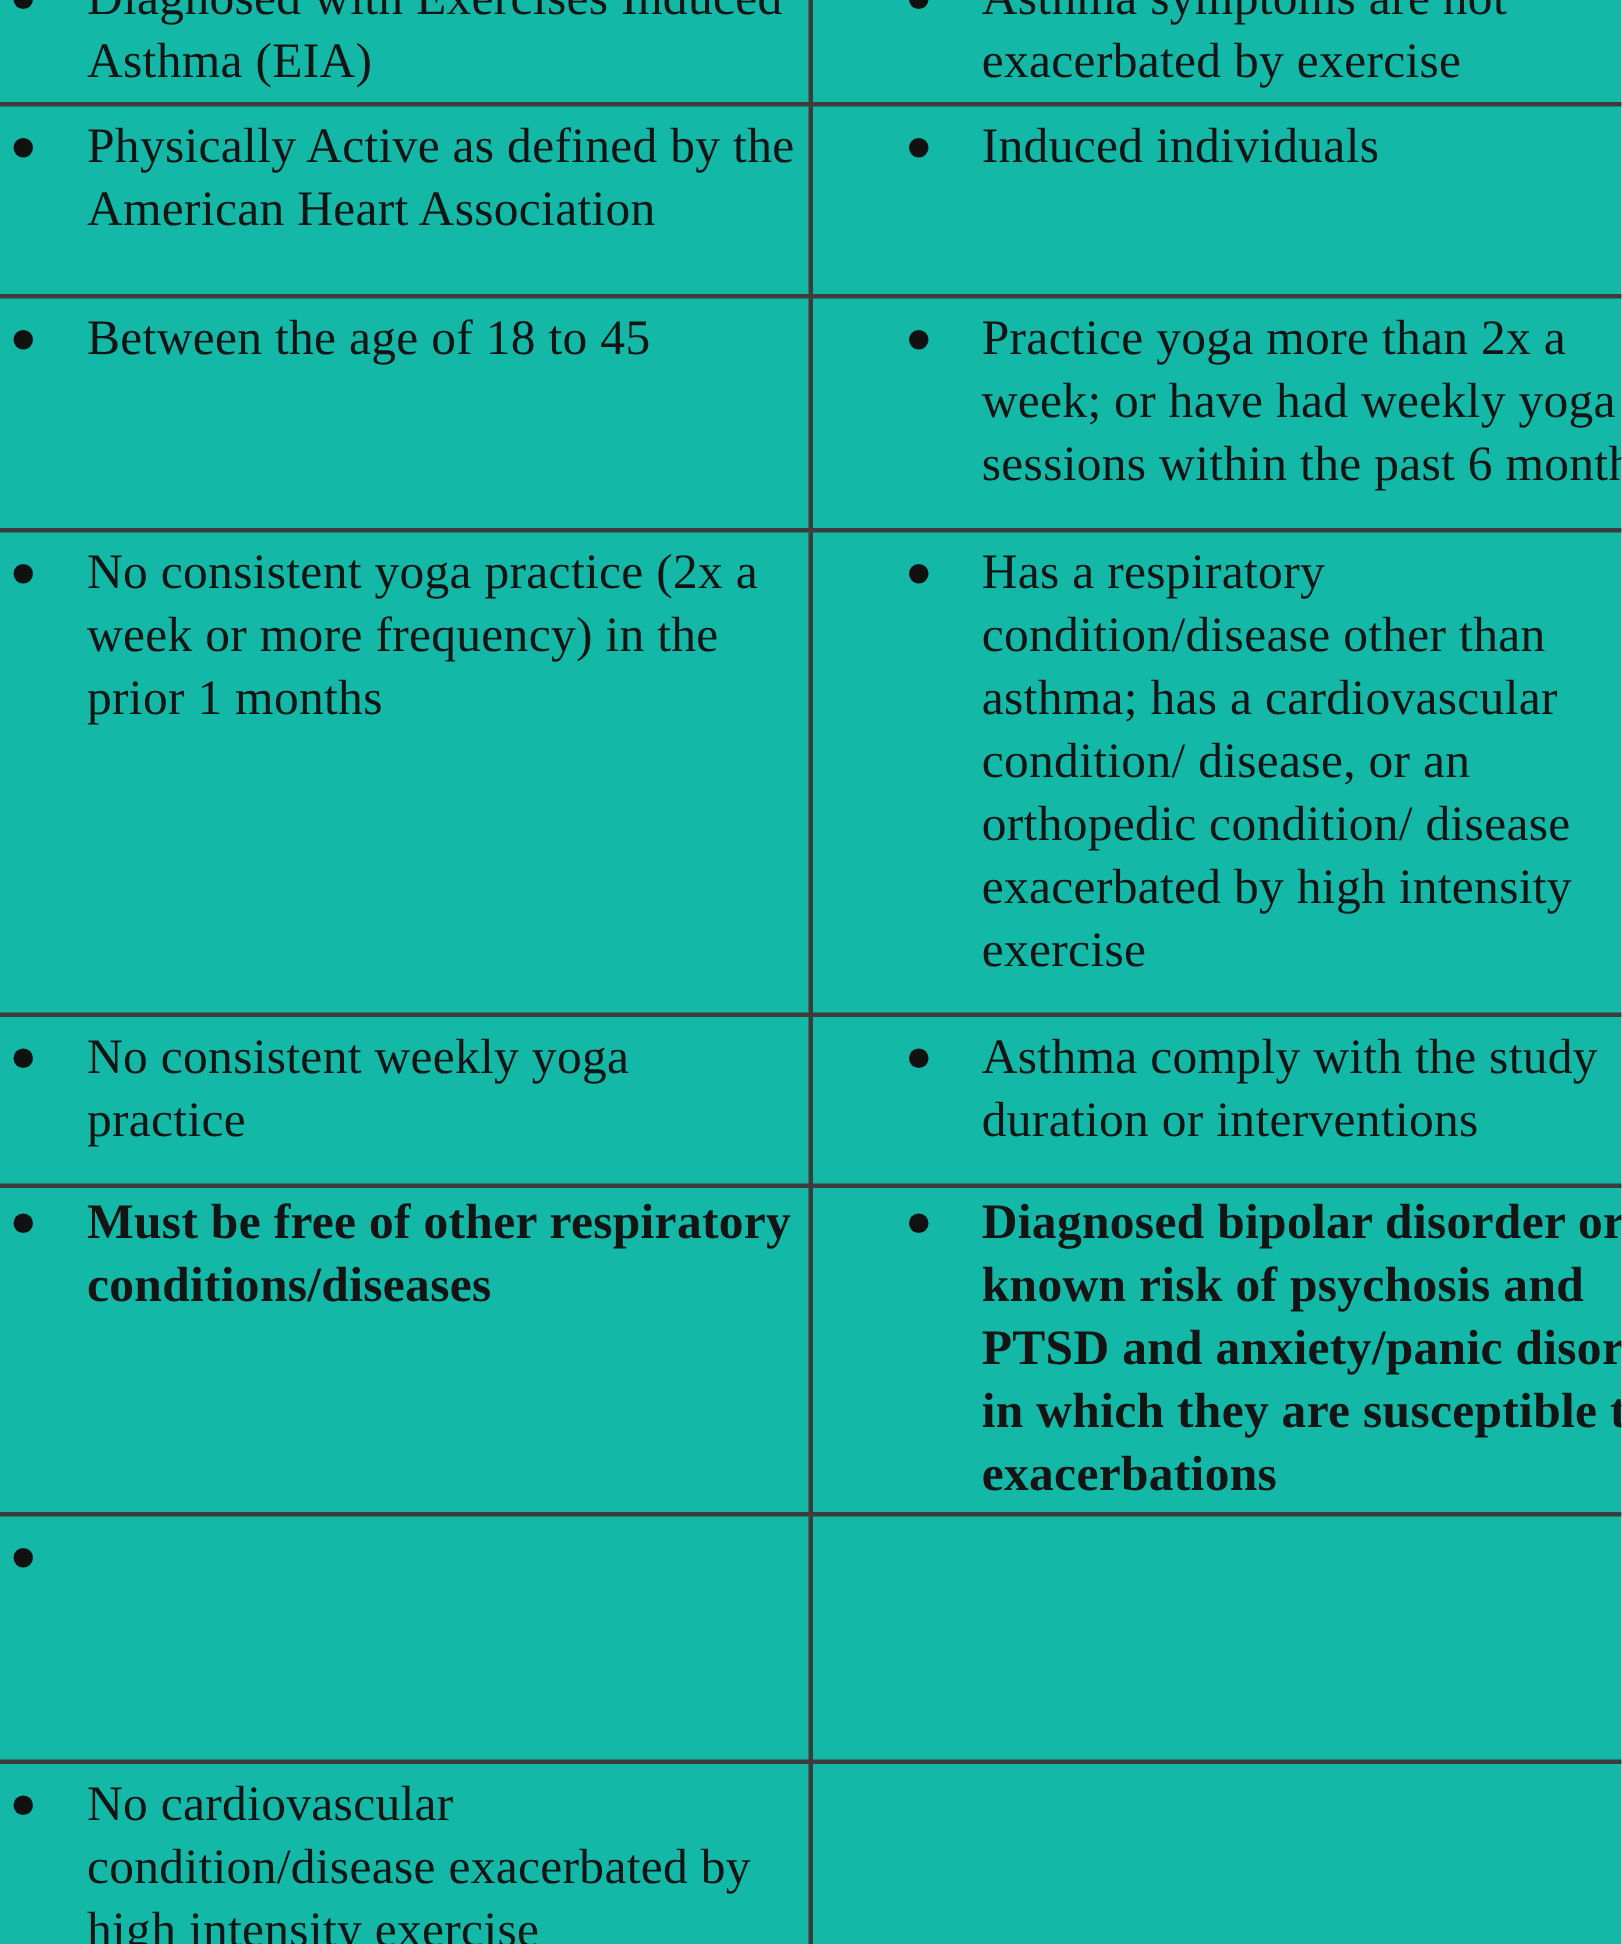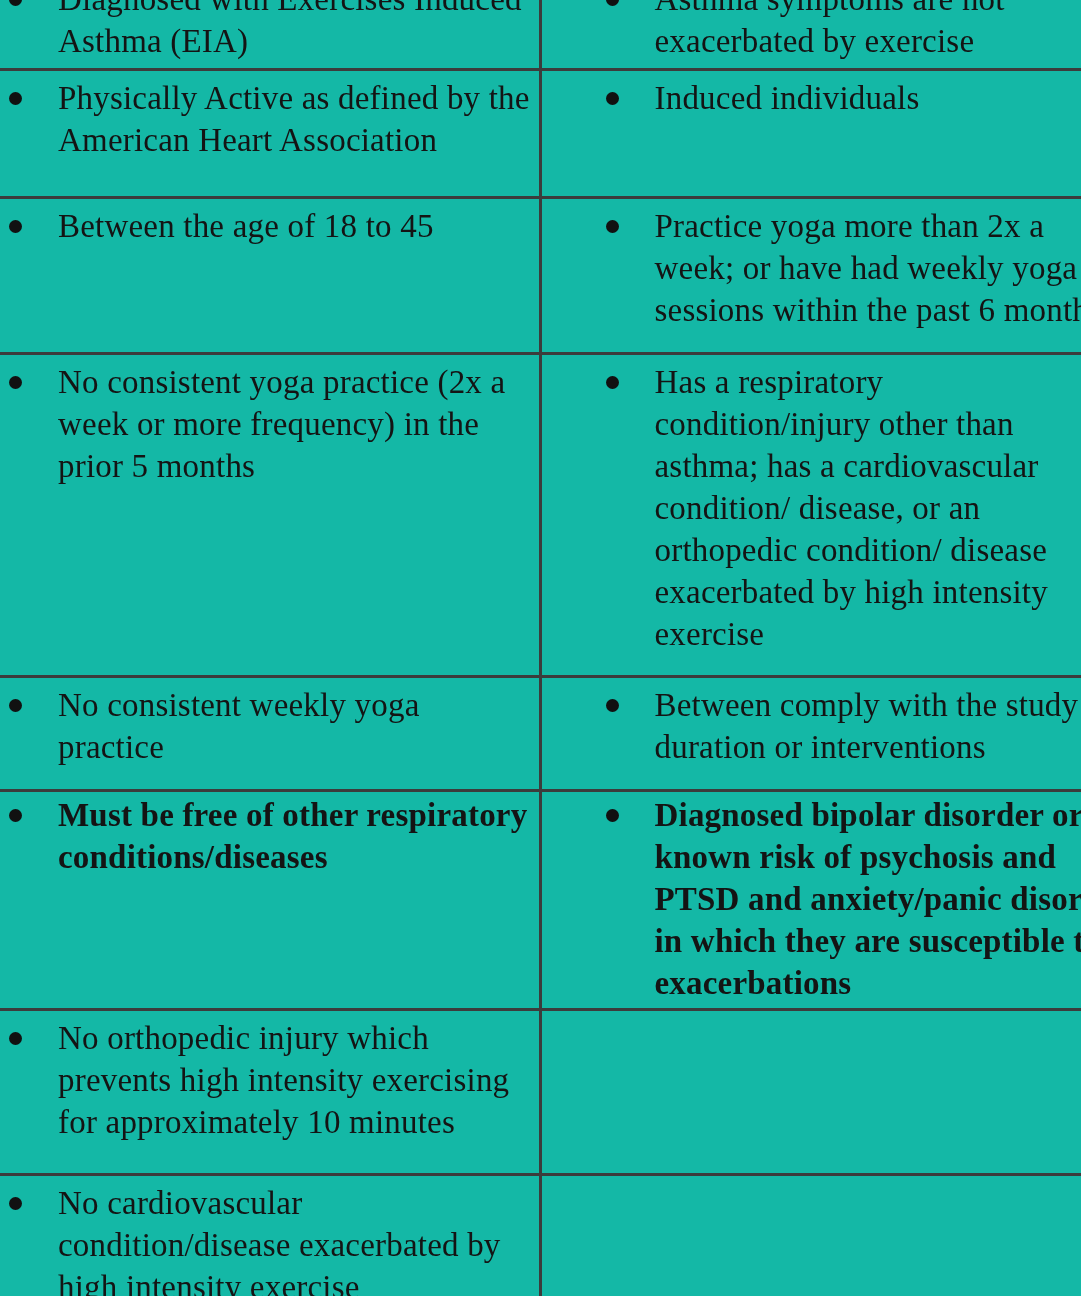--- a/index.html
+++ b/index.html
@@ -126,49 +126,49 @@
         </div>
       </td>
     </tr>
 
     <tr class="r4">
       <td class="left-cell">
         <div class="cell-inner">
           <span class="bullet"></span>
           <span class="criterion">No consistent yoga practice (2x a
 week or more frequency) in the
-prior 5 months</span>
+prior 1 months</span>
         </div>
       </td>
       <td class="right-cell">
         <div class="cell-inner">
           <span class="bullet"></span>
           <span class="criterion">Has a respiratory
-condition/injury other than
+condition/disease other than
 asthma; has a cardiovascular
 condition/ disease, or an
 orthopedic condition/ disease
 exacerbated by high intensity
 exercise</span>
         </div>
       </td>
     </tr>
 
     <tr class="r5">
       <td class="left-cell">
         <div class="cell-inner">
           <span class="bullet"></span>
           <span class="criterion">No consistent weekly yoga
 practice</span>
         </div>
       </td>
       <td class="right-cell">
         <div class="cell-inner">
           <span class="bullet"></span>
-          <span class="criterion">Between comply with the study
+          <span class="criterion">Asthma comply with the study
 duration or interventions</span>
         </div>
       </td>
     </tr>
 
     <tr class="r6">
       <td class="left-cell">
         <div class="cell-inner">
           <span class="bullet"></span>
           <span class="criterion">Must be free of other respiratory
@@ -184,23 +184,20 @@
 in which they are susceptible to
 exacerbations</span>
         </div>
       </td>
     </tr>
 
     <tr class="r7">
       <td class="left-cell">
         <div class="cell-inner">
           <span class="bullet"></span>
-          <span class="criterion">No orthopedic injury which
-prevents high intensity exercising
-for approximately 10 minutes</span>
         </div>
       </td>
       <td class="right-cell"></td>
     </tr>
 
     <tr class="r8">
       <td class="left-cell">
         <div class="cell-inner">
           <span class="bullet"></span>
           <span class="criterion">No cardiovascular

